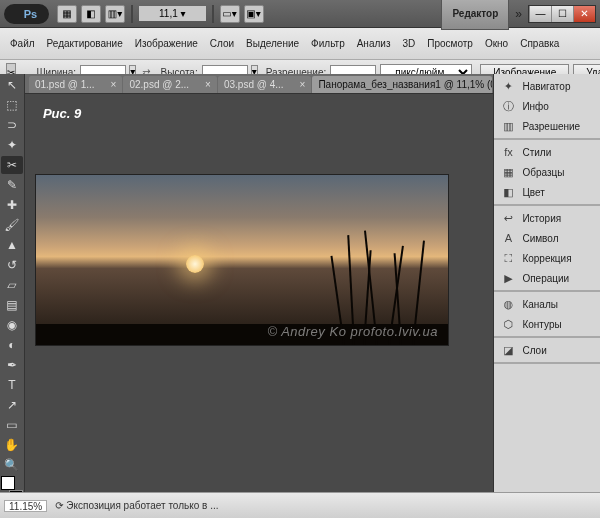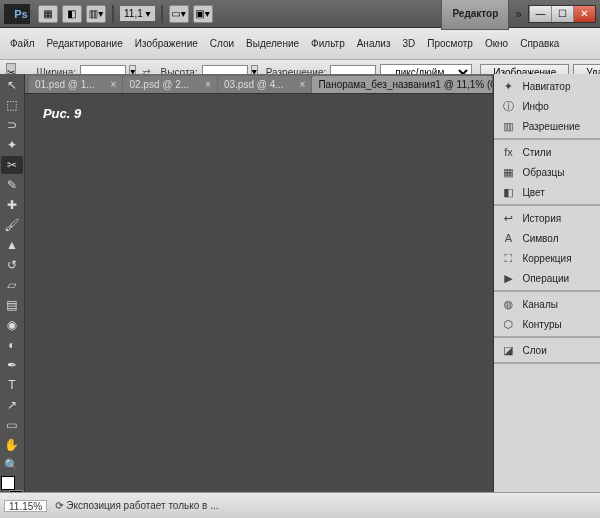--- a/index.html
+++ b/index.html
@@ -1,22 +1,22 @@
 <!DOCTYPE html>
 <html><head>
 <meta charset="utf-8">
 <style>
 * { margin: 0; padding: 0; box-sizing: border-box; font-family: Tahoma, Arial, sans-serif; font-size: 10px; }
 body { width: 600px; height: 518px; background: #535353; overflow: hidden; position: relative; }
 
 .titlebar { height: 28px; background: linear-gradient(#6b6b6b,#555); display: flex; align-items: center; padding: 0 4px; border-bottom: 1px solid #333; }
-.logo { width: 26px; height: 20px; background: #232323; color: #7fb3e0; display: flex; align-items: center; justify-content: center; font-size: 11px; font-weight: bold; border-radius: 0; margin-right: 6px; padding-left: 8px; }
+.logo { width: 45px; height: 20px; background: #232323; color: #7fb3e0; display: flex; align-items: center; justify-content: center; font-size: 11px; font-weight: bold; border-radius: 10px; margin-right: 6px; padding-left: 8px; }
 .tb-btn { width: 20px; height: 18px; background: #c9c9c9; margin: 0 2px; display: flex; align-items: center; justify-content: center; border: 1px solid #888; border-radius: 2px; cursor: pointer; }
 .tb-sep { width: 2px; height: 18px; background: #444; margin: 0 4px; }
-.zoom-sel { background: #c9c9c9; padding: 2px 4px; margin: 0 2px; font-size: 10px; }
+.zoom-sel { background: #c9c9c9; padding: 2px 20px; margin: 0 2px; font-size: 10px; }
 .spacer { flex: 1; }
 .editor-btn { background: linear-gradient(#aeaeae,#8c8c8c); border: 1px solid #555; padding: 10px 10px; font-weight: bold; color: #222; cursor: pointer; }
 .expand { margin: 0 6px; color: #222; cursor: pointer; font-size: 12px; }
 .win-box { display: flex; border: 1px solid #333; }
 .win-btn { width: 22px; height: 16px; background: linear-gradient(#eaeaea,#bdbdbd); border-left: 1px solid #888; display: flex; align-items: center; justify-content: center; cursor: pointer; }
 .win-close { background: linear-gradient(#e57b6a,#c13a21); color: #fff; }
 
 .menubar { height: 32px; background: linear-gradient(#e9e9e9,#d6d6d6); display: flex; align-items: center; padding: 0 4px; border-bottom: 1px solid #aaa; color: #222; }
 .menu-item { padding: 0 6px; cursor: pointer; }
 
@@ -158,20 +158,34 @@
         <div class="tab">
           <span>03.psd @ 4...</span>
           <span class="x">×</span>
         </div>
         <div class="tab active">
           <span>Панорама_без_названия1 @ 11,1% (01.psd, RGB/16*) *</span>
         </div>
       </div>
     <div class="canvas">
       <div class="figlabel">Рис. 9</div>
+      <div class="photo">
+        <div class="sun"></div>
+        <div class="silh"></div>
+        <div class="reed">
+          <span style="left:5px;height:90px;transform:rotate(-8deg)"></span>
+          <span style="left:15px;height:110px;transform:rotate(-3deg)"></span>
+          <span style="left:25px;height:95px;transform:rotate(4deg)"></span>
+          <span style="left:38px;height:115px;transform:rotate(-6deg)"></span>
+          <span style="left:50px;height:100px;transform:rotate(8deg)"></span>
+          <span style="left:62px;height:92px;transform:rotate(-4deg)"></span>
+          <span style="left:74px;height:105px;transform:rotate(6deg)"></span>
+        </div>
+        <div class="wm">© Andrey Ko     profoto.lviv.ua</div>
+      </div>
     </div>
   </div>
 
   <div class="panels" id="panels">
       <div class="panel-group">
         <div class="panel-item">
           <span class="picon">✦</span>
           <span>Навигатор</span>
         </div>
         <div class="panel-item">

